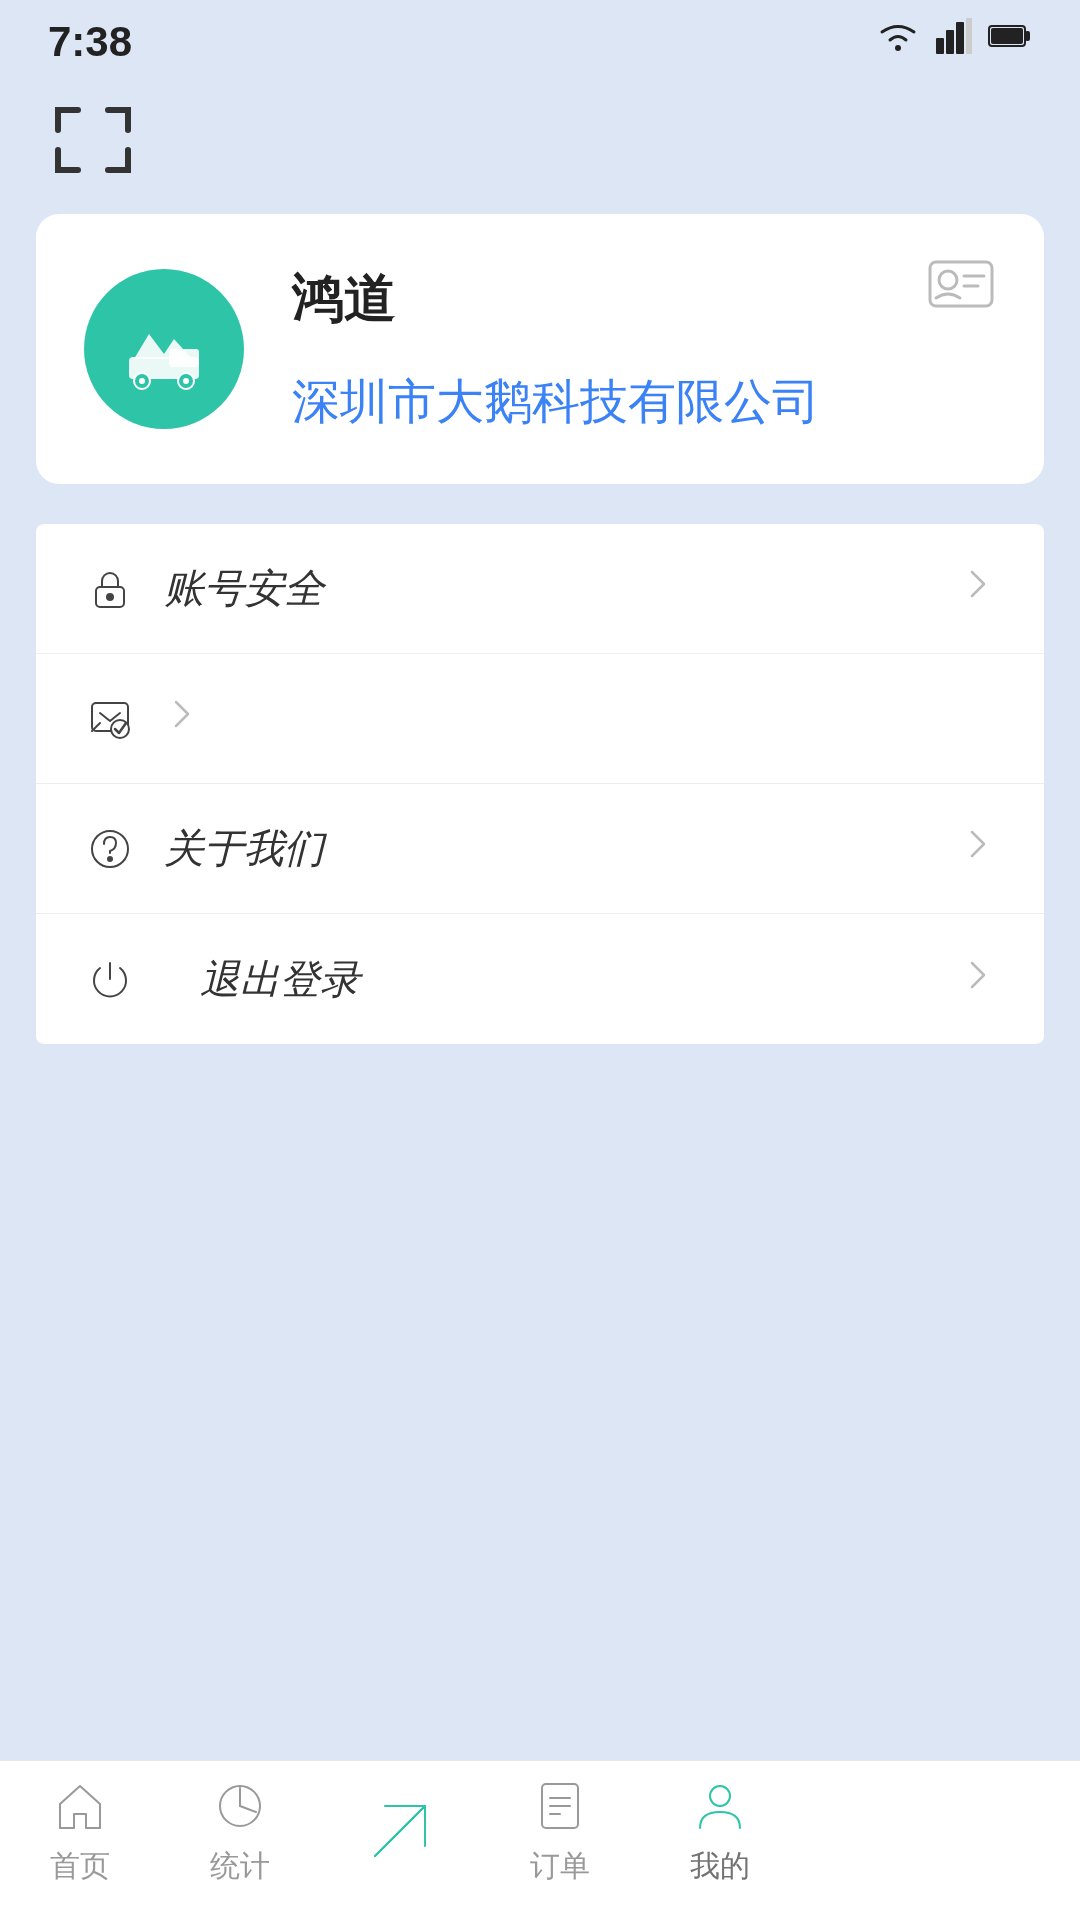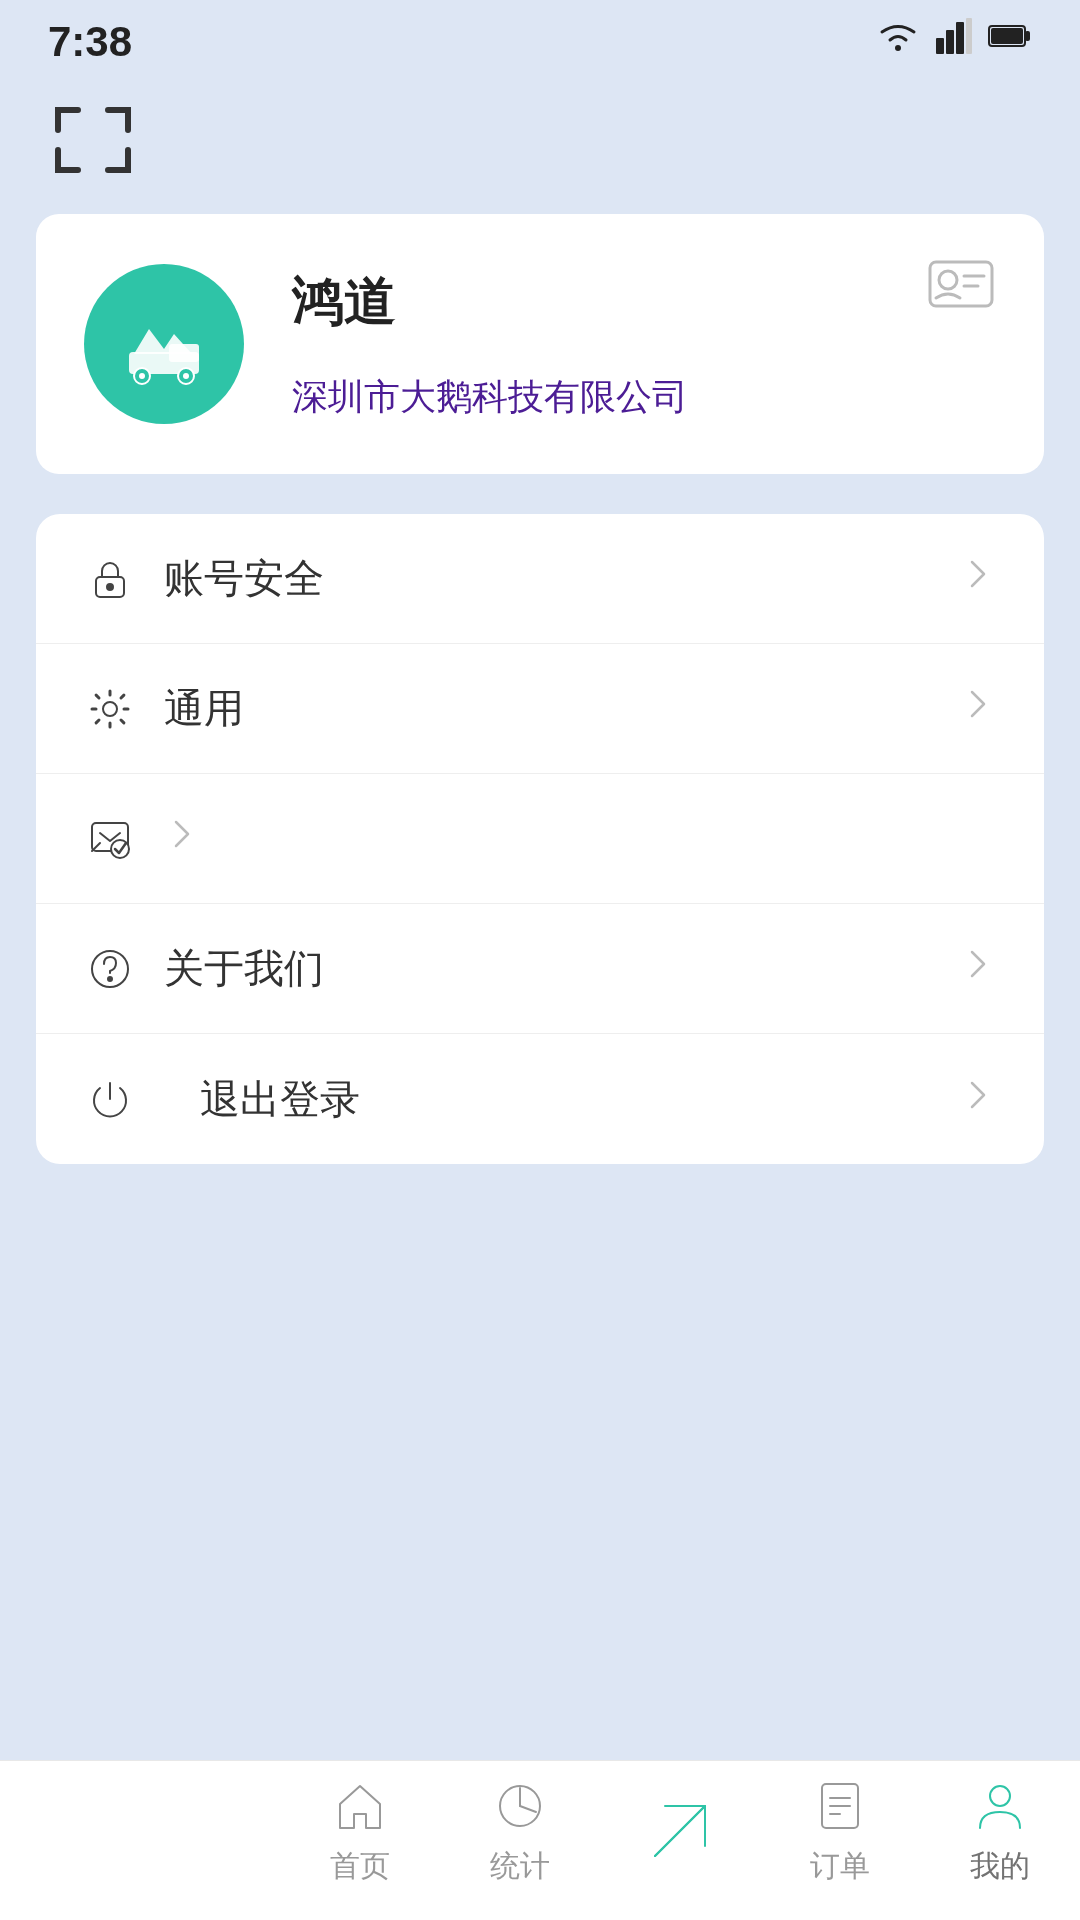--- a/index.html
+++ b/index.html
@@ -83,42 +83,43 @@
     }
 
     .profile-name {
       font-size: 52px;
       font-weight: 700;
       color: #222;
       margin-bottom: 14px;
     }
 
     .profile-company {
-      font-size: 36px;
-      color: #4c1d95;
+      font-size: 48px;
+      color: #3b82f6;
       margin-top: 36px;
     }
 
     .id-card-icon {
       position: absolute;
       top: 40px;
       right: 48px;
     }
 
     .id-card-icon svg {
       width: 70px;
       height: 60px;
     }
 
     
     .menu-card {
       margin: 0 36px;
       background: #fff;
-      border-radius: 24px;
+      border-radius: 8px;
       overflow: hidden;
+      font-style: italic;
     }
 
     .menu-item {
       display: flex;
       align-items: center;
       padding: 0 48px;
       height: 130px;
       border-bottom: 1px solid #eee;
       cursor: pointer;
     }
@@ -173,21 +174,21 @@
     .bottom-nav {
       position: absolute;
       bottom: 0;
       left: 0;
       right: 0;
       height: 160px;
       background: #fff;
       border-top: 1px solid #e8e8e8;
       display: flex;
       align-items: center;
-      justify-content: flex-end;
+      justify-content: flex-start;
       padding-bottom: 20px;
     }
 
     .nav-item {
       display: flex;
       flex-direction: column;
       align-items: center;
       gap: 8px;
       cursor: pointer;
       min-width: 160px;
@@ -330,34 +331,20 @@
       </svg>
     </div>
     <span class="menu-label">账号安全</span>
     <div class="menu-chevron">
       <svg viewBox="0 0 36 36">
           <path d="M12 6 L24 18 L12 30"></path>
         </svg>
     </div>
   </div>
 
-  <div class="menu-item">
-    <div class="menu-icon">
-      <svg viewBox="0 0 48 48">
-        <circle cx="24" cy="24" r="7"></circle>
-        <path d="M24 6 L24 10 M24 38 L24 42 M6 24 L10 24 M38 24 L42 24 M10.1 10.1 L13 13 M35 35 L37.9 37.9 M37.9 10.1 L35 13 M13 35 L10.1 37.9" stroke-width="3"></path>
-      </svg>
-    </div>
-    <span class="menu-label">通用</span>
-    <div class="menu-chevron">
-      <svg viewBox="0 0 36 36">
-          <path d="M12 6 L24 18 L12 30"></path>
-        </svg>
-    </div>
-  </div>
 
   <div class="menu-item">
     <div class="menu-icon">
       <svg viewBox="0 0 48 48">
         <rect x="6" y="8" width="36" height="28" rx="4"></rect>
         <polyline points="14,18 24,26 34,18"></polyline>
         <path d="M6 36 L14 28" stroke-linecap="round"></path>
 
         <circle cx="34" cy="34" r="9" fill="white" stroke="#444" stroke-width="2"></circle>
         <path d="M29 34 L33 38 L40 28" stroke-width="2.5" stroke-linecap="round" stroke-linejoin="round"></path>

